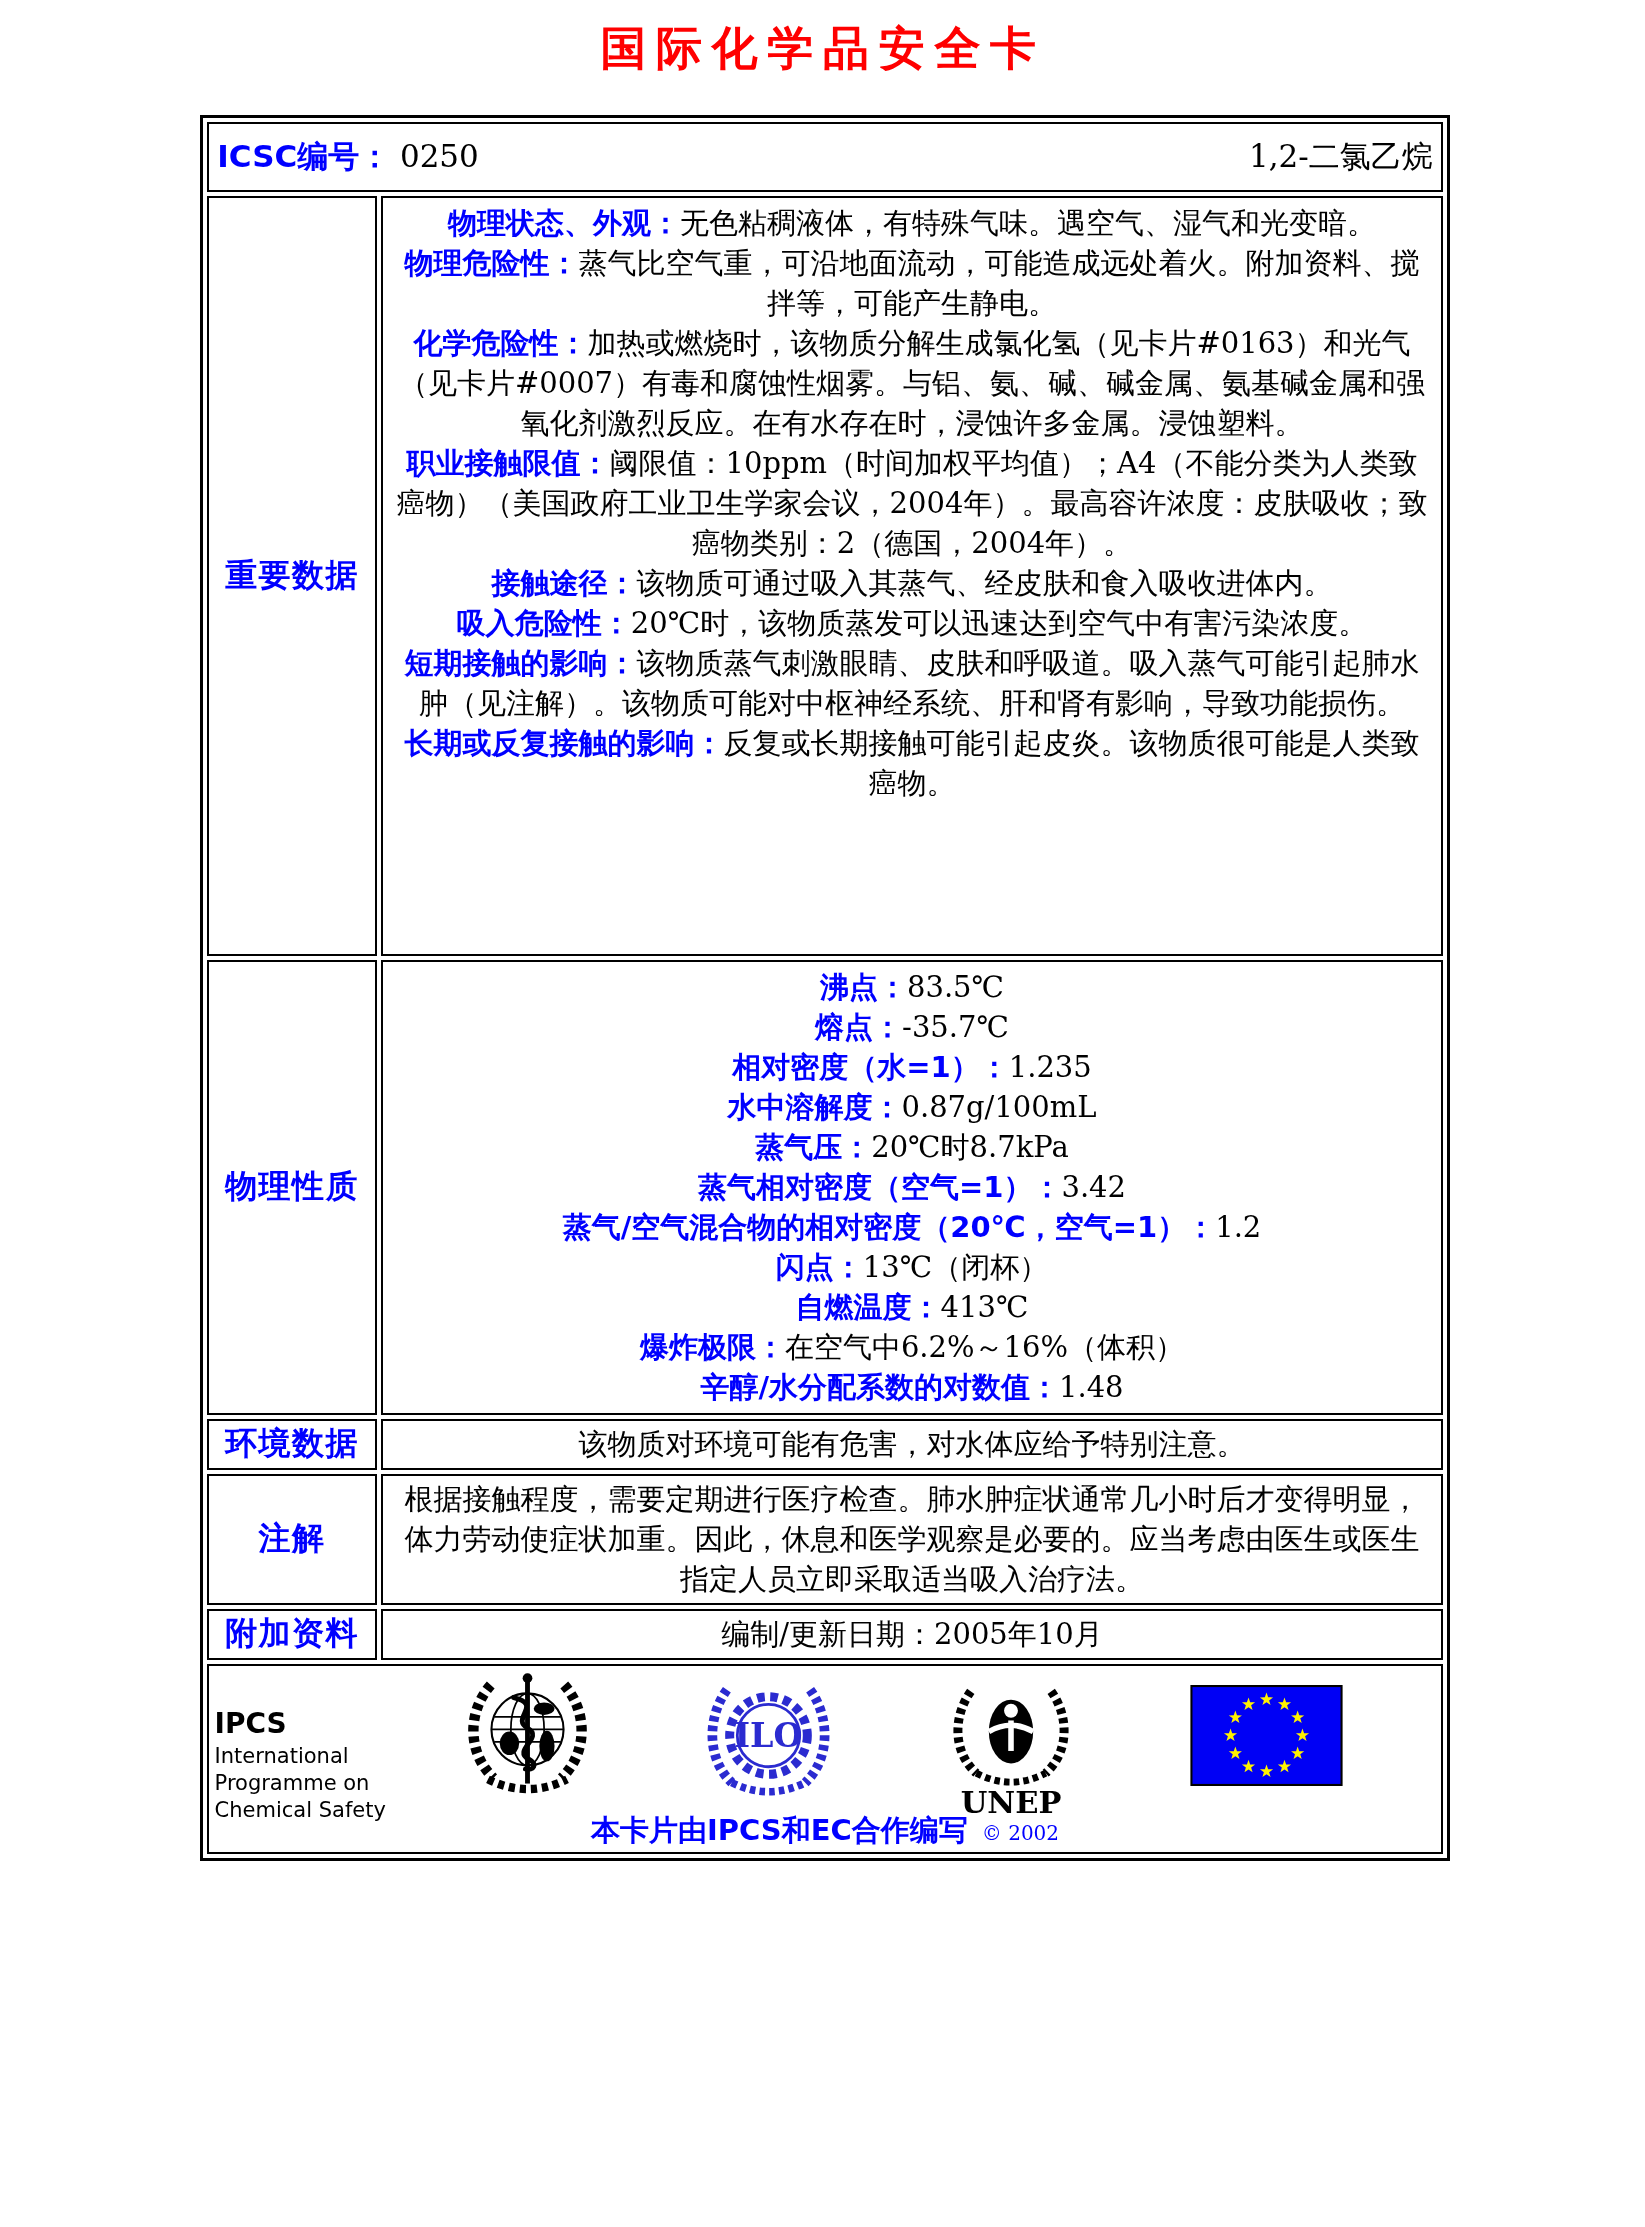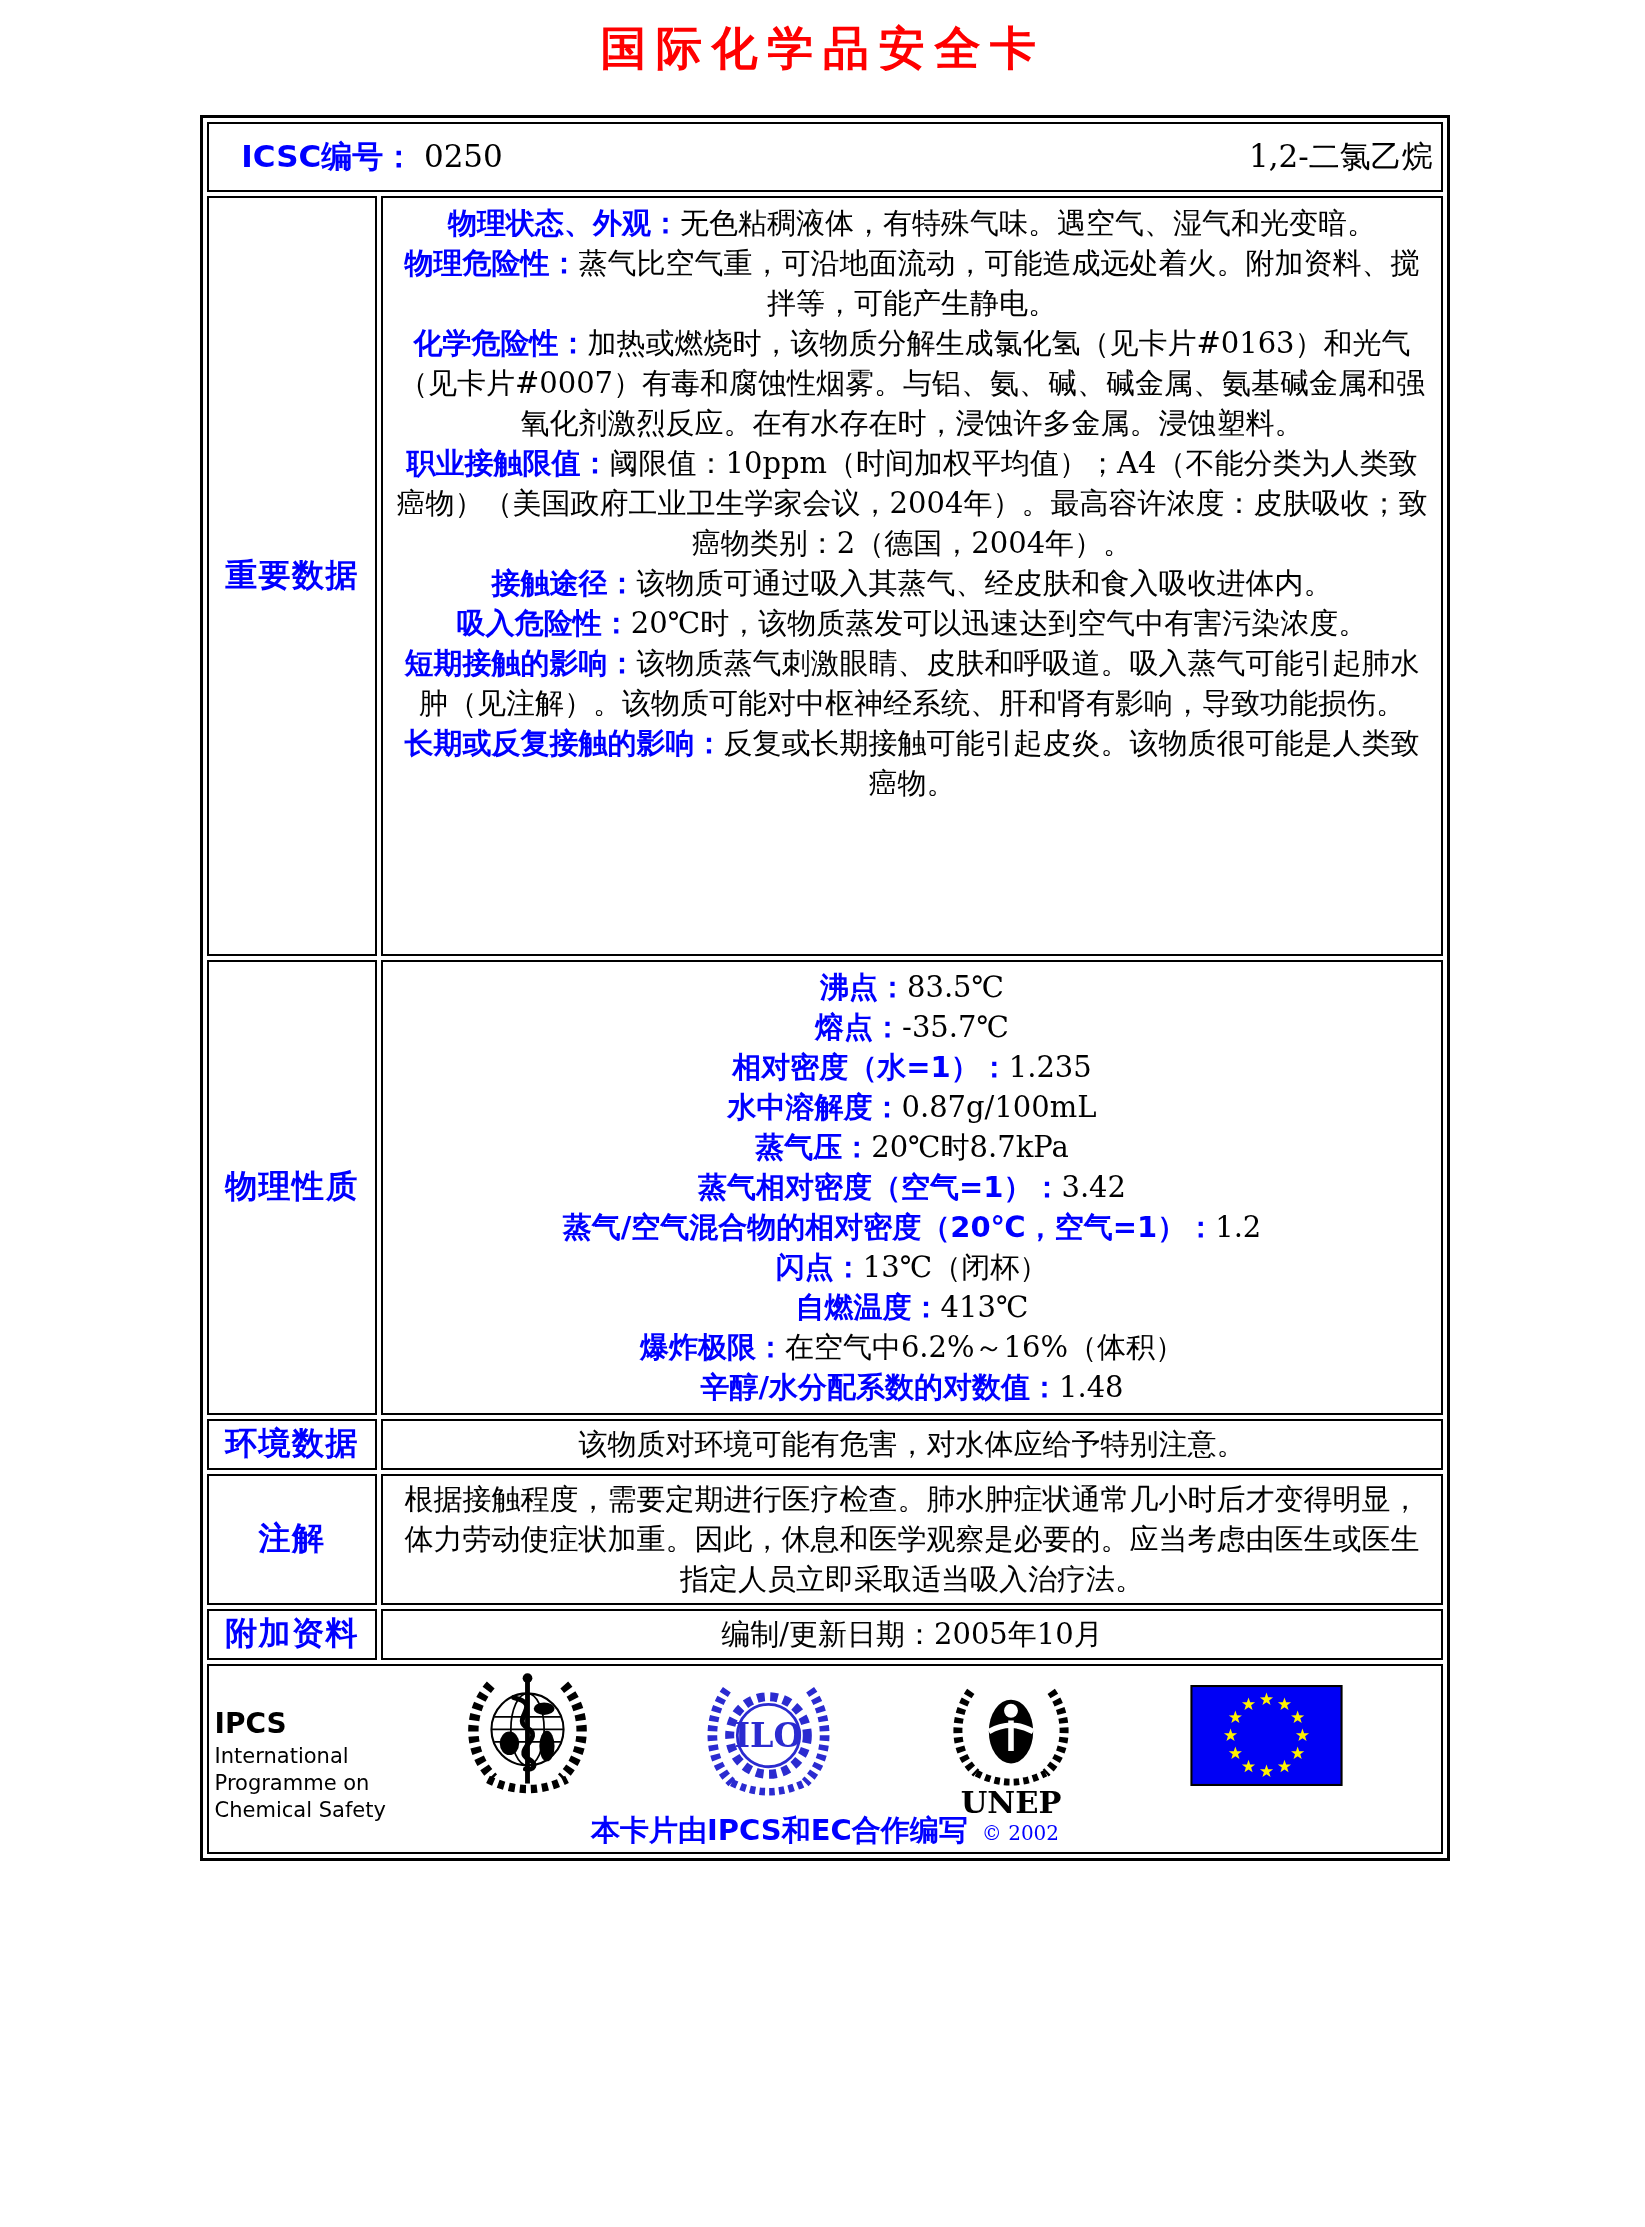--- a/index.html
+++ b/index.html
@@ -10,21 +10,21 @@
        font-family:"DejaVu Serif","Liberation Serif",serif;}
   table.card{position:absolute;left:200px;top:115px;width:1250px;background:#fff;
        border:3.5px solid #000;border-collapse:separate;border-spacing:4.2px;table-layout:fixed;}
   td{border:2.1px solid #000;background:#fff;vertical-align:middle;}
   .row-label{text-align:center;color:#0000FF;font-weight:bold;font-size:32px;
        font-family:"DejaVu Sans","Liberation Sans",sans-serif;letter-spacing:1.4px;}
   .content{vertical-align:top;padding:5.6px 9.7px;font-size:29px;line-height:40px;text-align:center;}
   .blue-label{color:#0000FF;font-weight:bold;
        font-family:"DejaVu Sans","Liberation Sans",sans-serif;}
   .cell-header{height:49px;padding:8.3px 8.3px;}
-  .hdr{display:flex;justify-content:space-between;font-size:31px;margin-left:24px;}
+  .hdr{display:flex;justify-content:space-between;font-size:31px;}
   .hdr-left .blue-label{font-size:31px;}
   .hdr-val{margin-left:9.7px;}
   .cell-important{height:745px;}
   .cell-physical{height:432px;}
   .cell-env{height:40px;padding:3.5px 9.7px;}
   .cell-notes{padding:3.5px 9.7px;}
   .cell-addl{height:40px;padding:3.5px 9.7px;}
   .prop-line{white-space:nowrap;}
   .cell-logos{padding:0;height:186px;vertical-align:top;}
   .logo-strip{position:relative;height:143px;}

